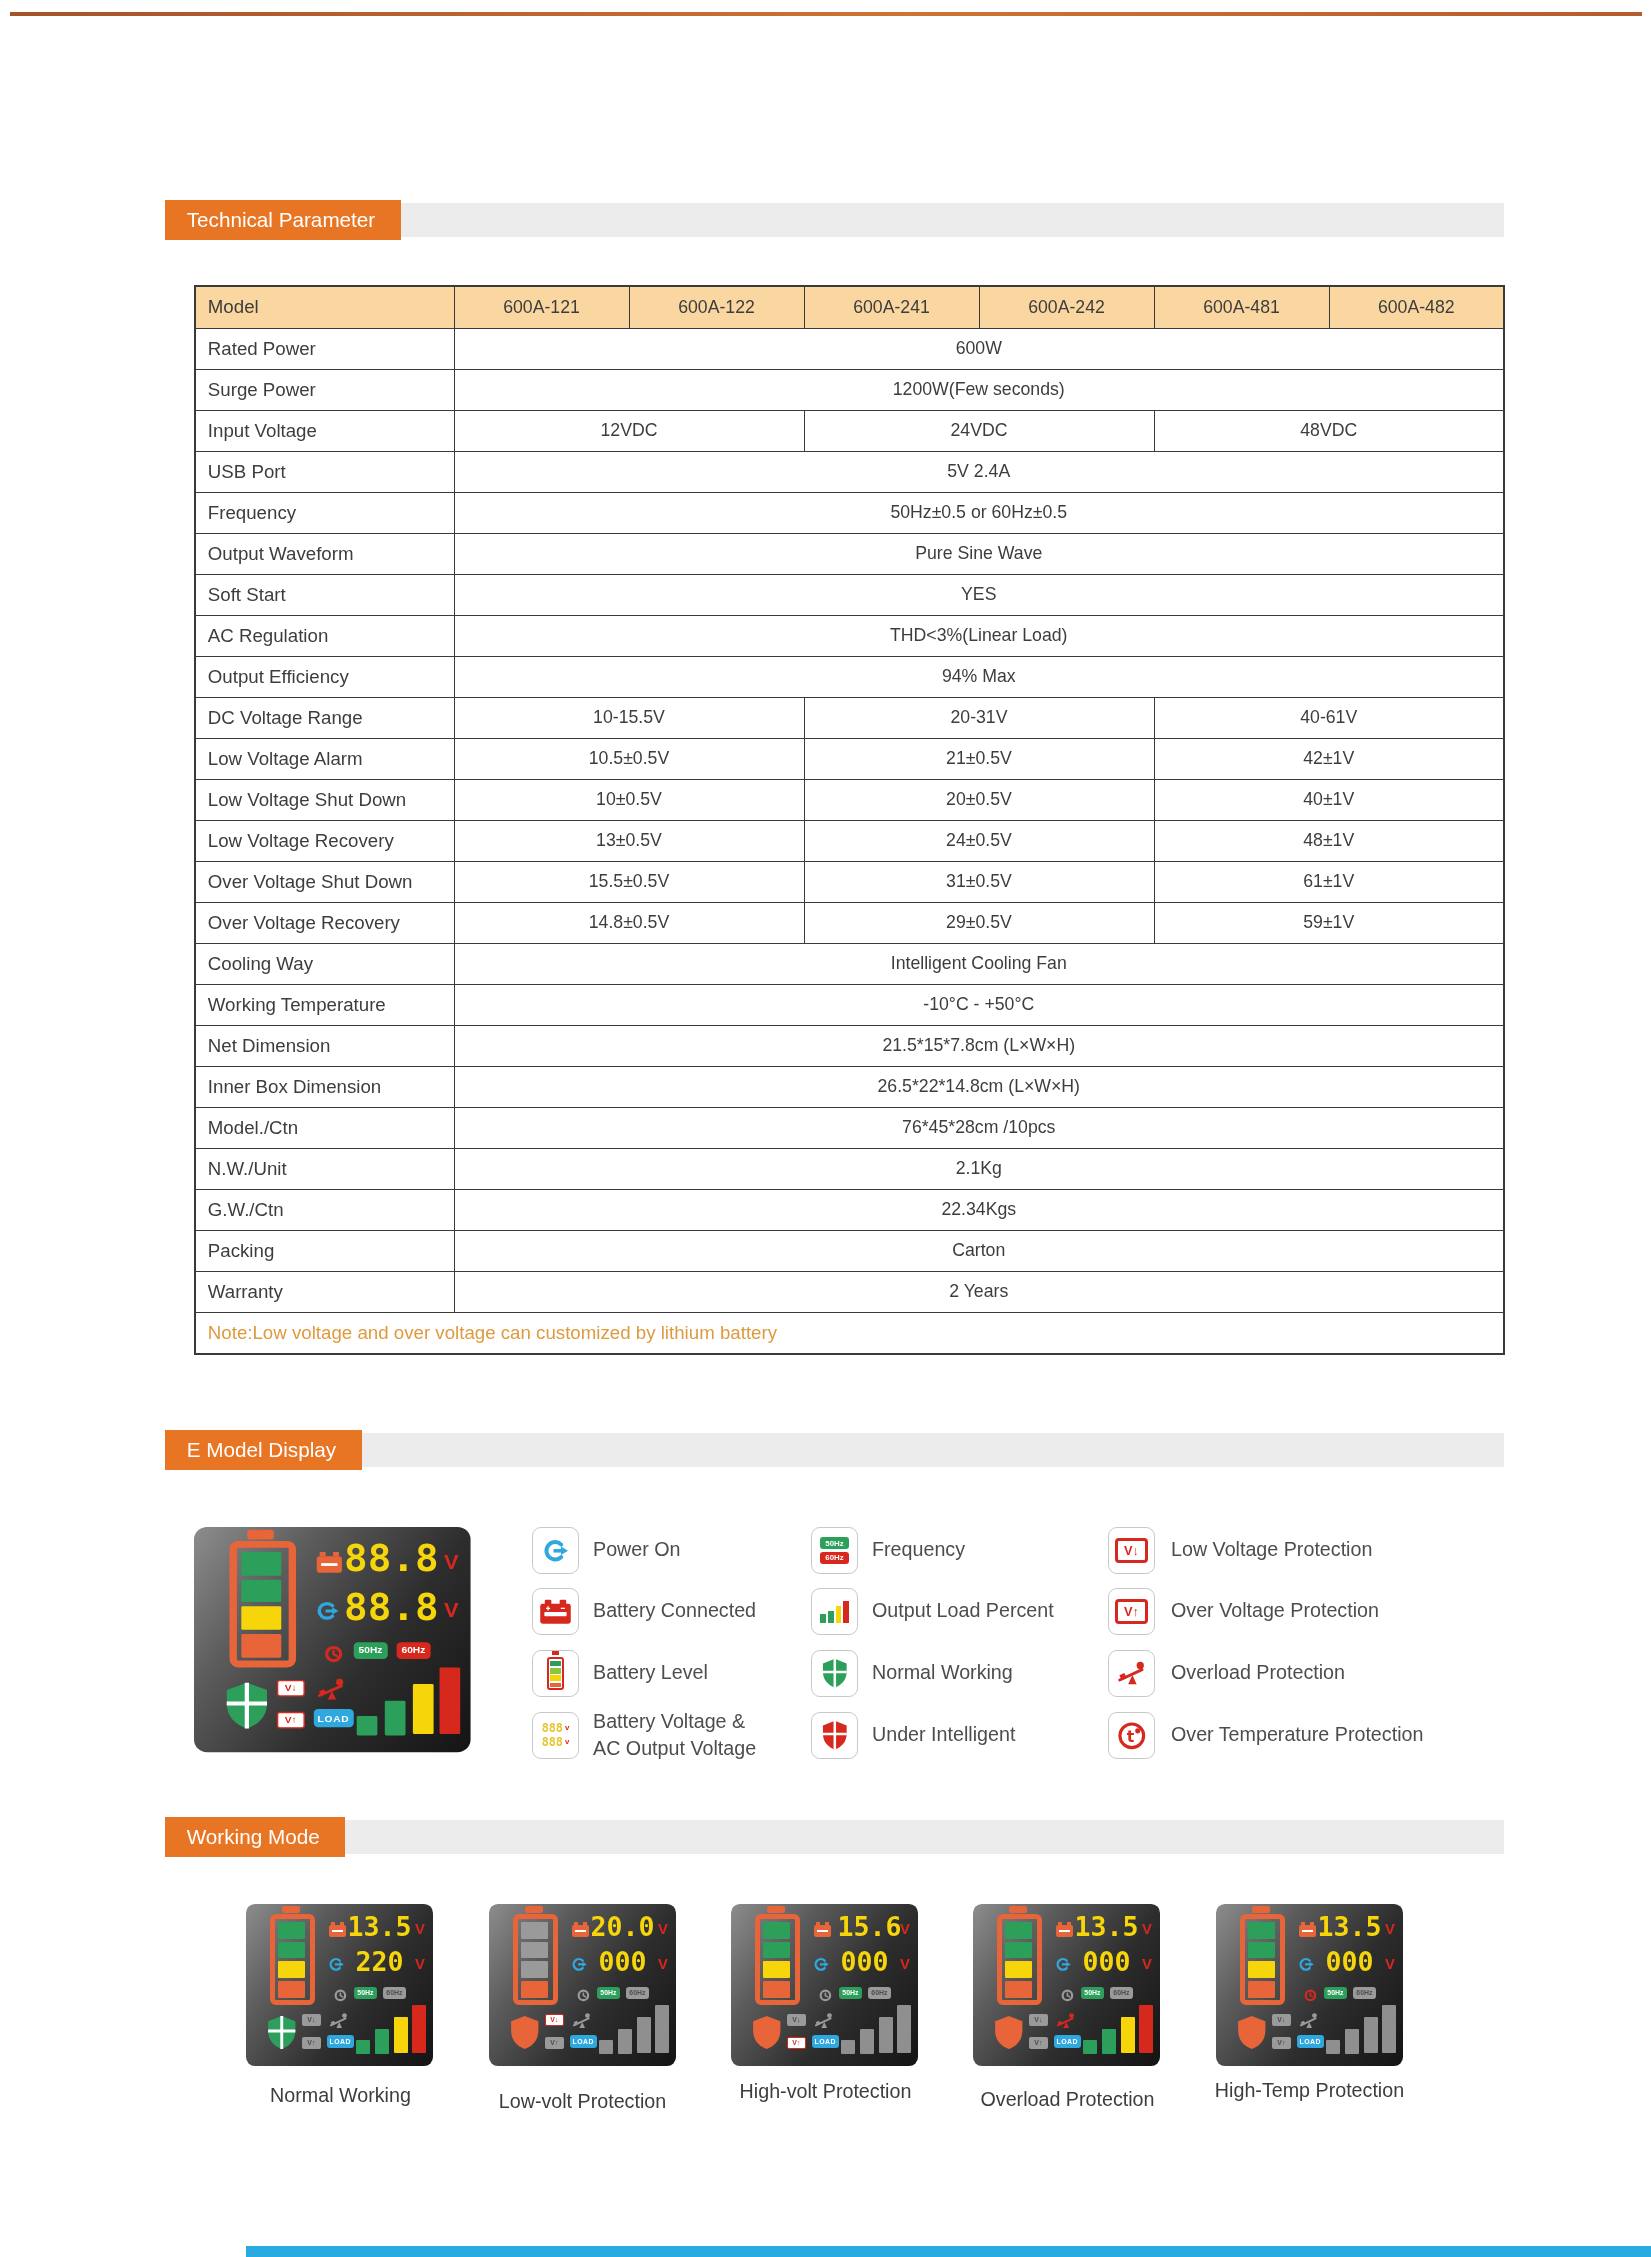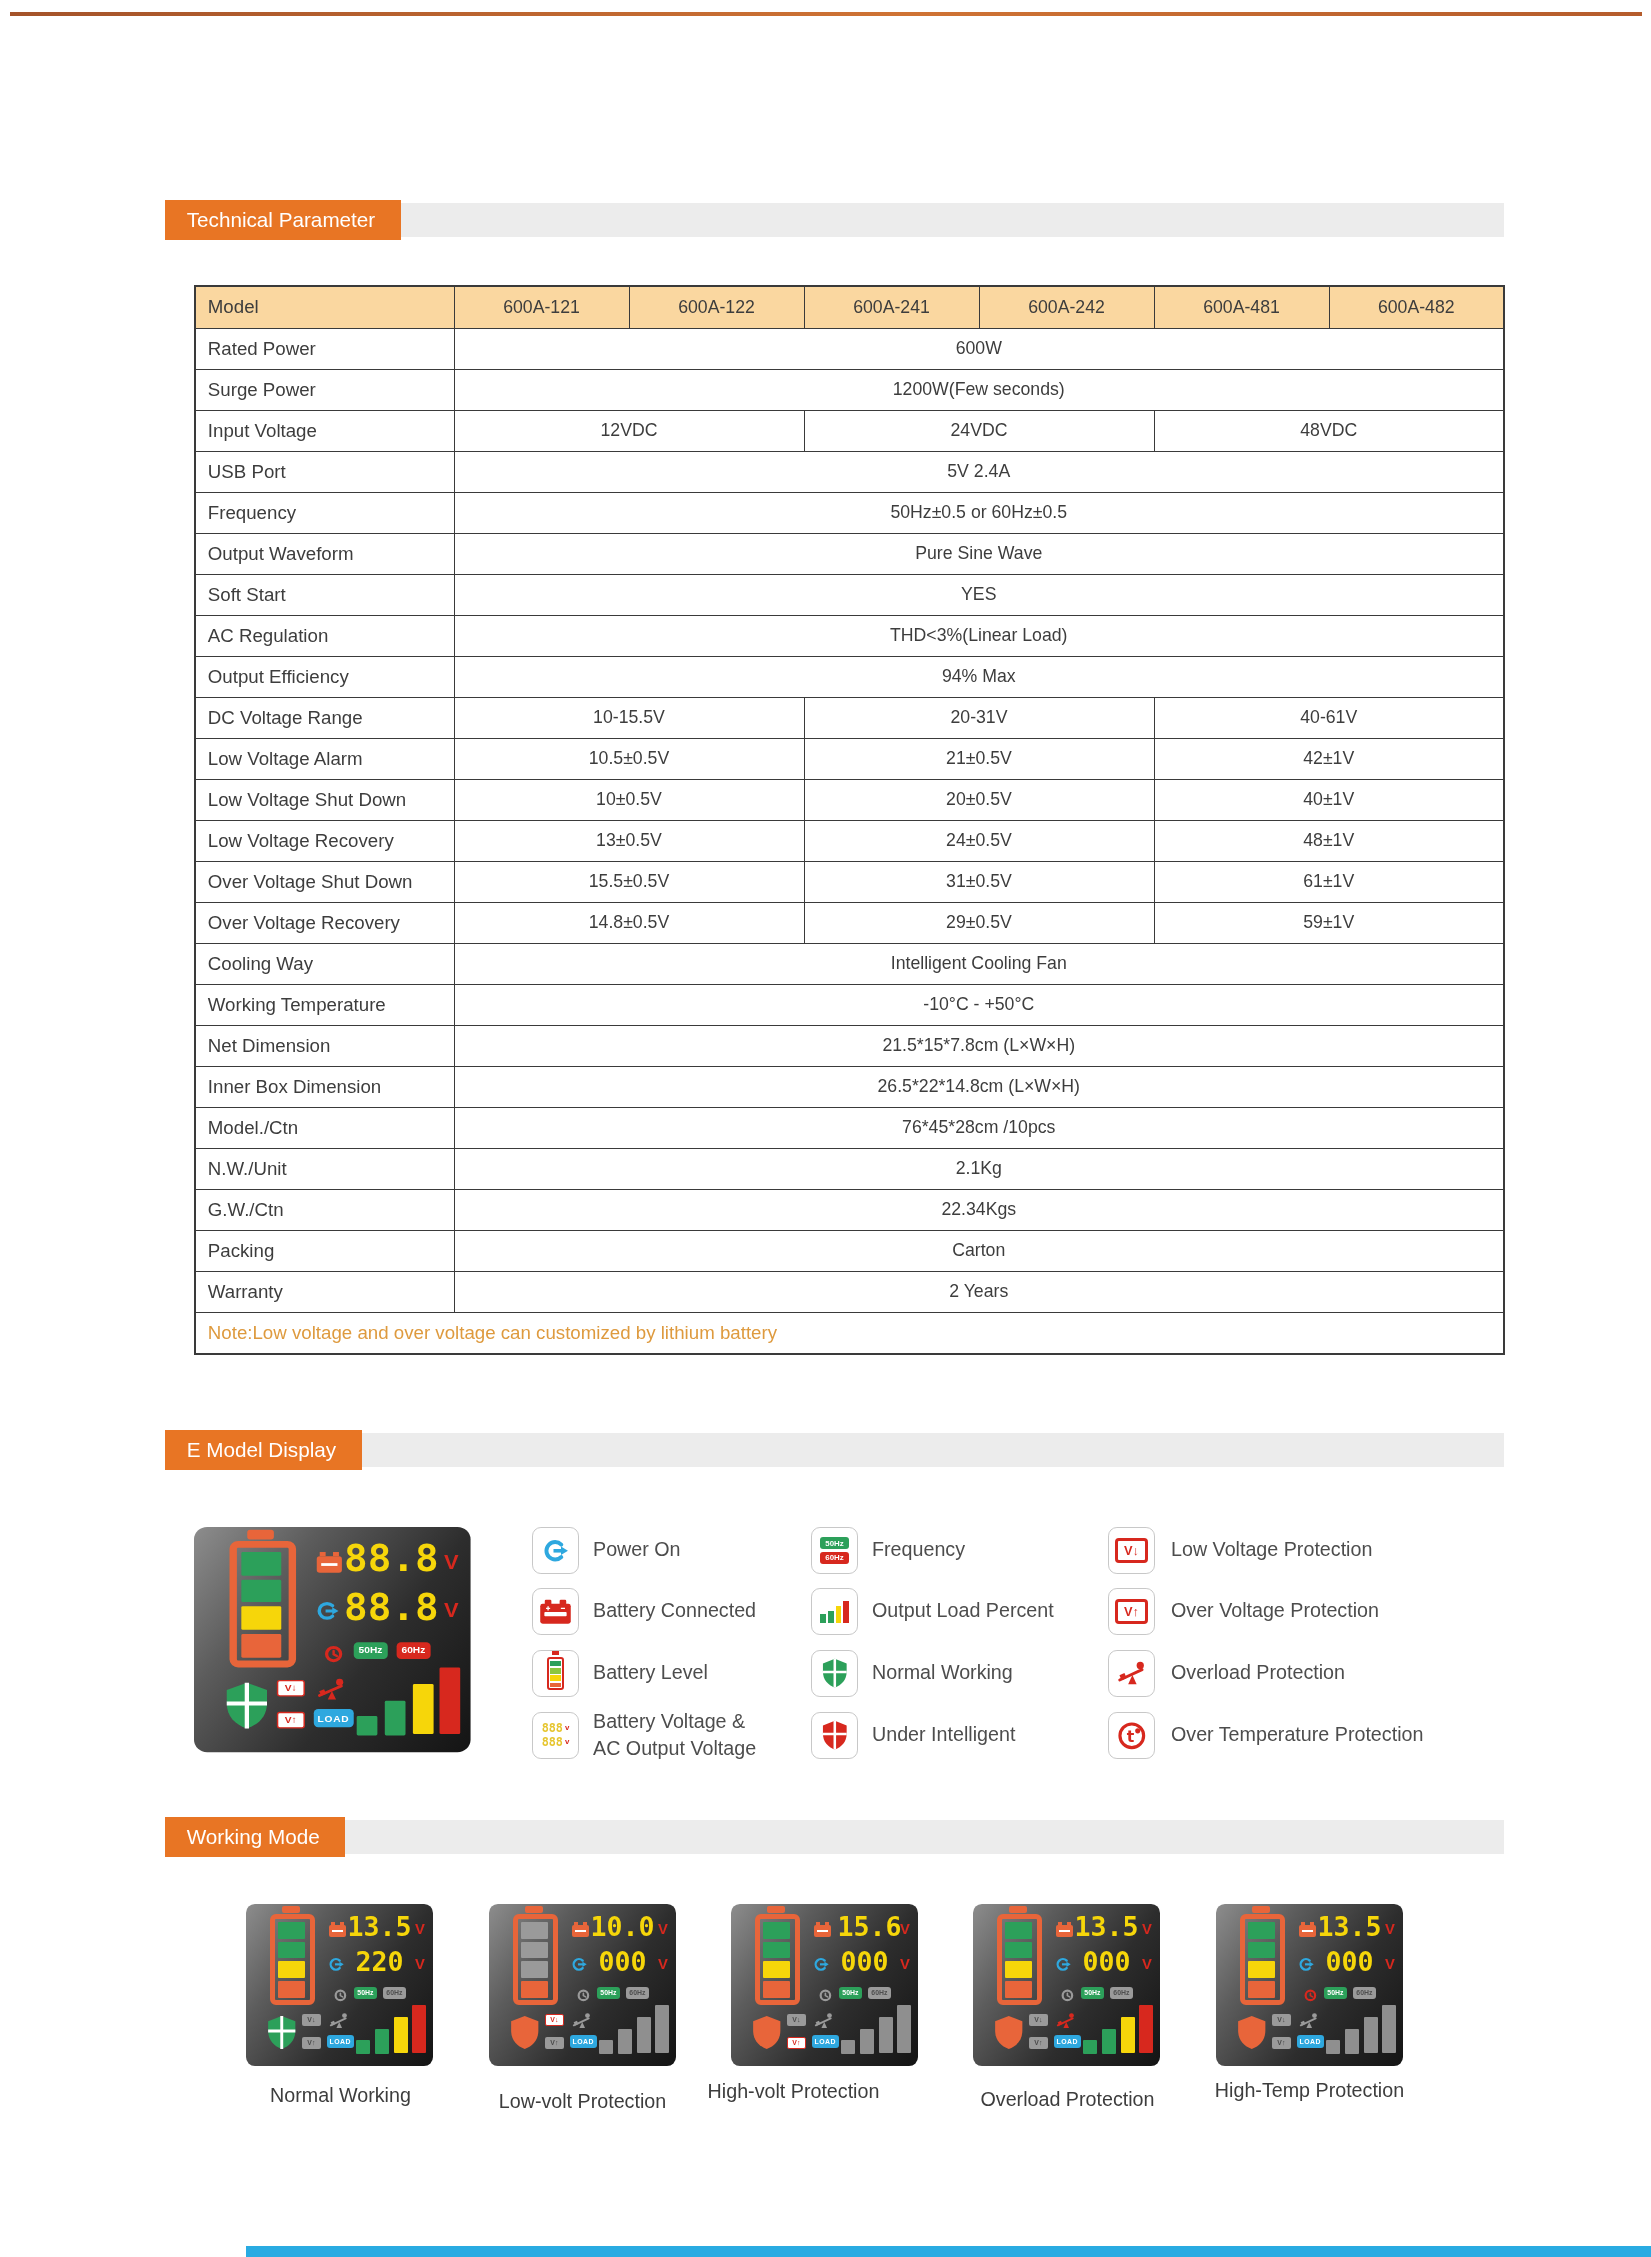--- a/index.html
+++ b/index.html
@@ -427,21 +427,21 @@
           <div class="d-bb" style="top: 3px; background: rgb(154, 154, 154);"></div>
           <div class="d-bb" style="top: 22.7px; background: rgb(154, 154, 154);"></div>
           <div class="d-bb" style="top: 42px; background: rgb(154, 154, 154);"></div>
           <div class="d-bb" style="top: 62px; background: rgb(232, 101, 58);"></div>
         </div>
         <div class="d-sbatt" style="background: rgb(232, 101, 58);">
           <div style="left: 2px; top: -3px; width: 3.9px; height: 3px; background: rgb(232, 101, 58);"></div>
           <div style="left: 10.8px; top: -3px; width: 3.9px; height: 3px; background: rgb(232, 101, 58);"></div>
           <div style="left: 3px; top: 4.9px; width: 10.8px; height: 2.5px; background: rgb(255, 255, 255);"></div>
         </div>
-        <div class="d-digits" style="left: 99px; top: 7.9px;">10.0</div>
+        <div class="d-digits" style="left: 99px; top: 7.9px;">20.0</div>
         <div class="d-unit" style="left: 169px; top: 16.7px;">V</div>
         <div style="left: 82px; top: 52px; width: 16.7px; height: 16.7px;">
           <svg width="16.7" height="16.7" viewBox="0 0 24 24">
             <path d="M16.8 6.6 A7.6 7.6 0 1 0 16.8 17.4" fill="none" stroke="#2EA8DF" stroke-width="3.4" stroke-linecap="round"></path>
             <path d="M10 12 H18" stroke="#2EA8DF" stroke-width="3.1"></path>
             <path d="M16.5 8.3 L22.6 12 L16.5 15.7 Z" fill="#2EA8DF"></path>
           </svg>
         </div>
         <div class="d-digits" style="left: 99px; top: 43px;">000</div>
         <div class="d-unit" style="left: 169px; top: 52px;">V</div>
@@ -521,21 +521,21 @@
             <path d="M9 20 L12.5 12.5 L16 20 Z" fill="#9A9A9A"></path>
             <rect x="2.5" y="11.5" width="4.5" height="4.5" fill="#9A9A9A" transform="rotate(-24 4.75 13.75)"></rect>
           </svg>
         </div>
         <div class="d-load">LOAD</div>
         <div class="d-bar" style="left: 110px; top: 136px; height: 13.8px; background: rgb(143, 143, 143);"></div>
         <div class="d-bar" style="left: 129px; top: 125px; height: 24.6px; background: rgb(143, 143, 143);"></div>
         <div class="d-bar" style="left: 148px; top: 113px; height: 36px; background: rgb(143, 143, 143);"></div>
         <div class="d-bar" style="left: 166px; top: 101px; height: 48px; background: rgb(143, 143, 143);"></div>
       </div>
-      <div class="wm-label" style="left: 680px; top: 2080px;">High-volt Protection</div>
+      <div class="wm-label" style="left: 712px; top: 2080px;">High-volt Protection</div>
       <div class="disp" style="left: 973px; top: 1904px;">
         <div class="d-batt">
           <div class="d-batt-term"></div>
           <div class="d-bb" style="top: 3px; background: rgb(44, 160, 90);"></div>
           <div class="d-bb" style="top: 22.7px; background: rgb(44, 160, 90);"></div>
           <div class="d-bb" style="top: 42px; background: rgb(246, 214, 10);"></div>
           <div class="d-bb" style="top: 62px; background: rgb(232, 101, 58);"></div>
         </div>
         <div class="d-sbatt" style="background: rgb(232, 101, 58);">
           <div style="left: 2px; top: -3px; width: 3.9px; height: 3px; background: rgb(232, 101, 58);"></div>

